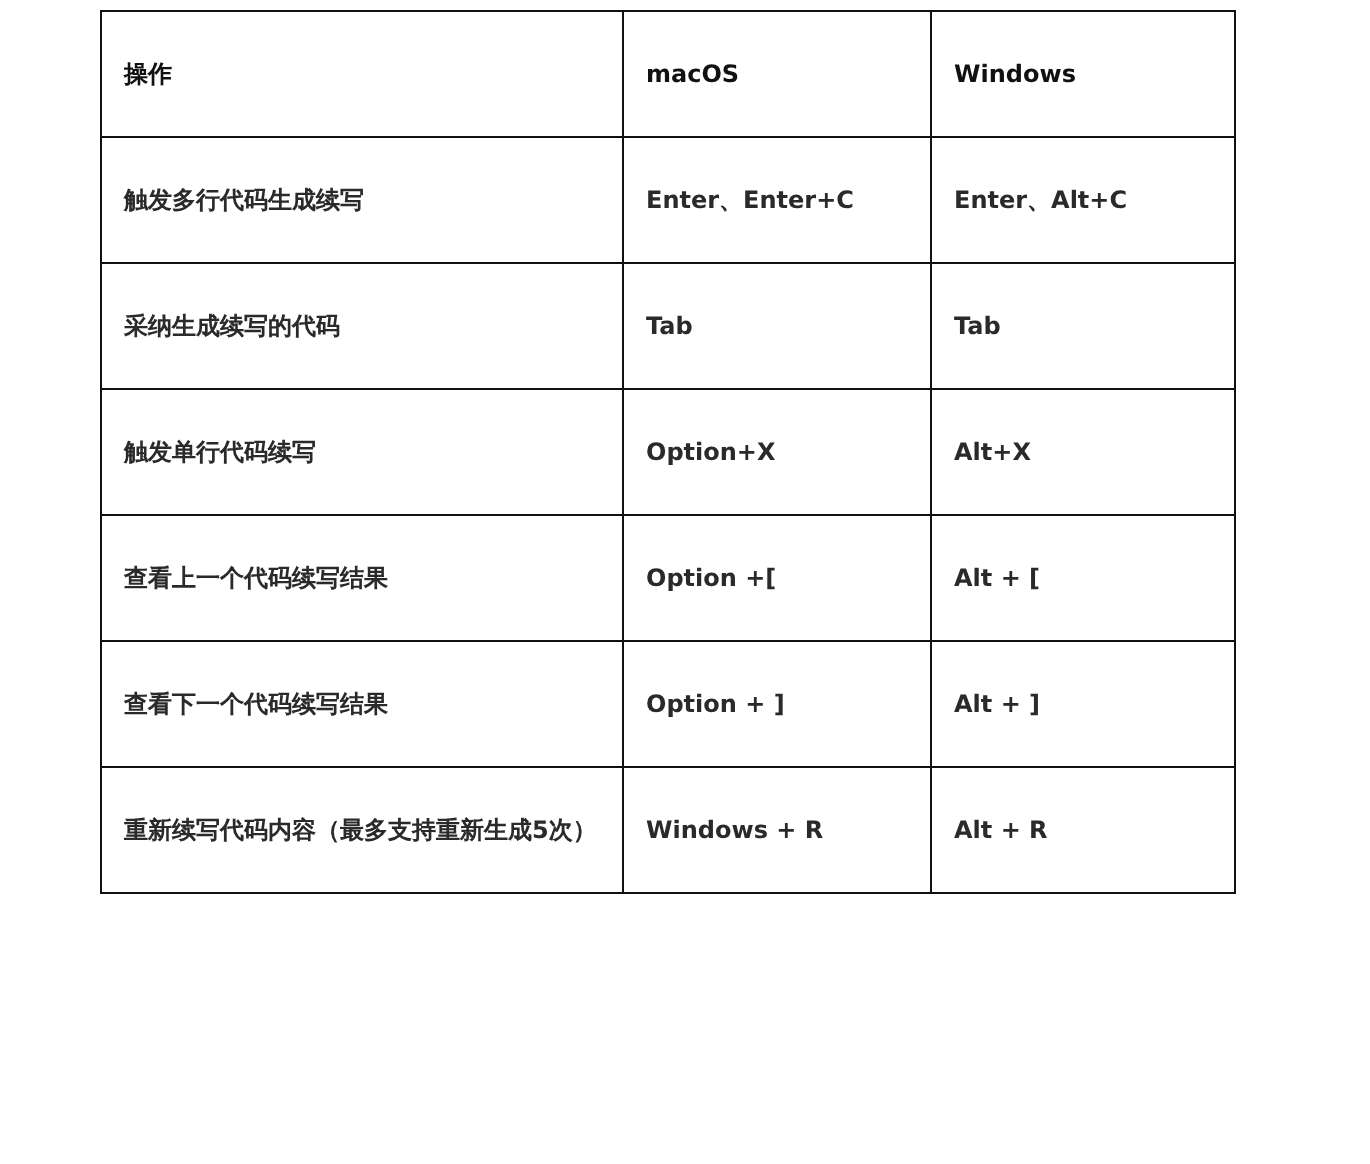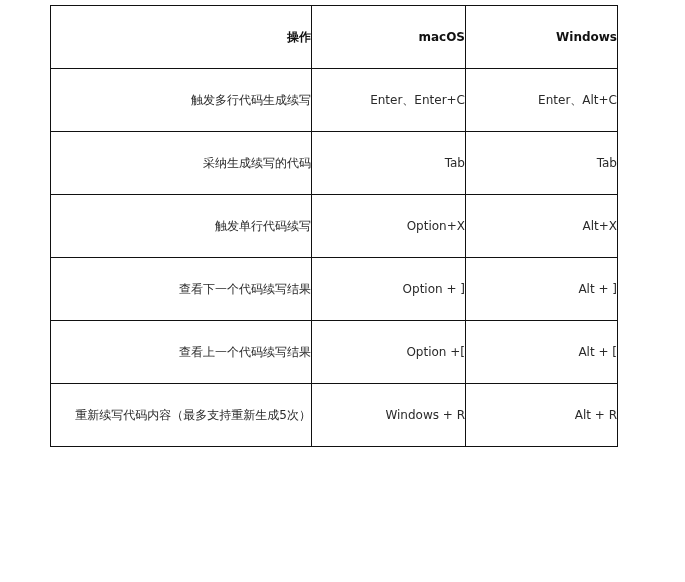--- a/index.html
+++ b/index.html
@@ -24,33 +24,33 @@
       width: 567px;
     }
     table.shortcuts col.c1 { width: 261px; }
     table.shortcuts col.c2 { width: 154px; }
     table.shortcuts col.c3 { width: 152px; }
     table.shortcuts th,
     table.shortcuts td {
       border: 1px solid #111111;
       height: 62px;
       padding: 0 0 0 11px;
-      text-align: right;
+      text-align: left;
       vertical-align: middle;
       font-size: 12px;
       line-height: 14px;
       white-space: nowrap;
       overflow: hidden;
     }
     table.shortcuts th {
       font-weight: bold;
       color: #111111;
     }
     table.shortcuts td {
-      font-weight: normal;
+      font-weight: bold;
       color: #2a2a2a;
     }
   </style>
 </head>
 <body>
 
 <table class="shortcuts">
   <colgroup>
     <col class="c1">
     <col class="c2">
@@ -73,28 +73,28 @@
       <td>采纳生成续写的代码</td>
       <td>Tab</td>
       <td>Tab</td>
     </tr>
     <tr>
       <td>触发单行代码续写</td>
       <td>Option+X</td>
       <td>Alt+X</td>
     </tr>
     <tr>
+      <td>查看上一个代码续写结果</td>
+      <td>Option +[</td>
+      <td>Alt + [</td>
+    </tr>
+    <tr>
       <td>查看下一个代码续写结果</td>
       <td>Option + ]</td>
       <td>Alt + ]</td>
-    </tr>
-    <tr>
-      <td>查看上一个代码续写结果</td>
-      <td>Option +[</td>
-      <td>Alt + [</td>
     </tr>
     <tr>
       <td>重新续写代码内容（最多支持重新生成5次）</td>
       <td>Windows + R</td>
       <td>Alt + R</td>
     </tr>
   </tbody>
 </table>
 
 </body></html>

